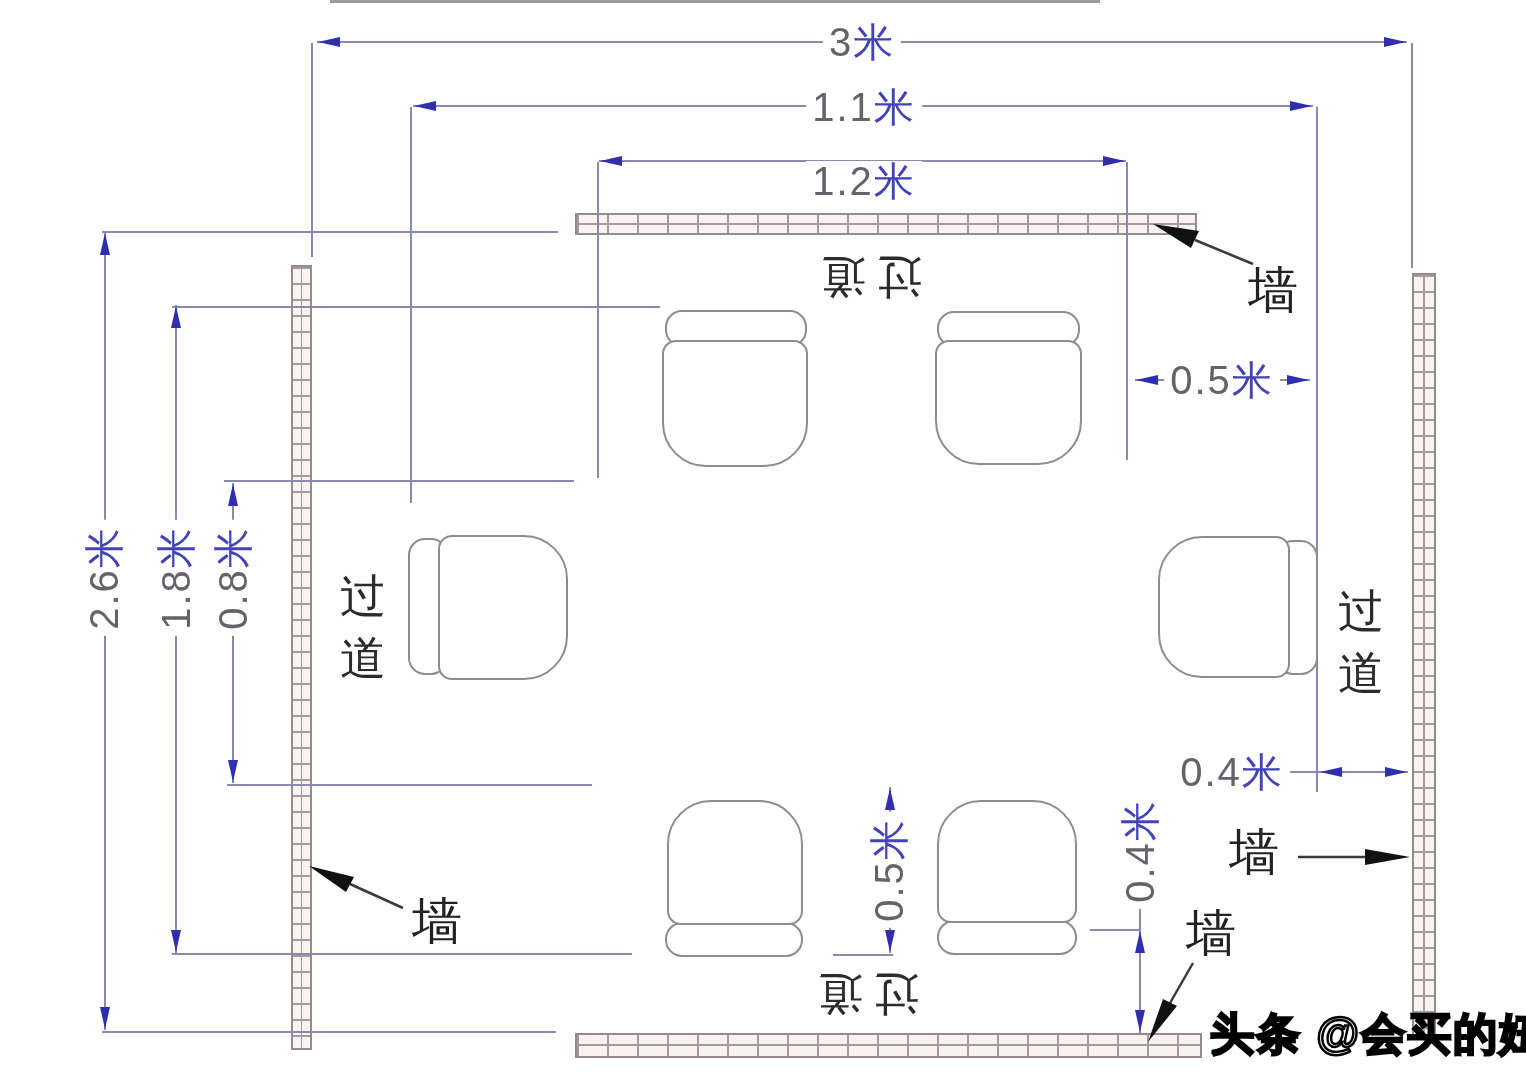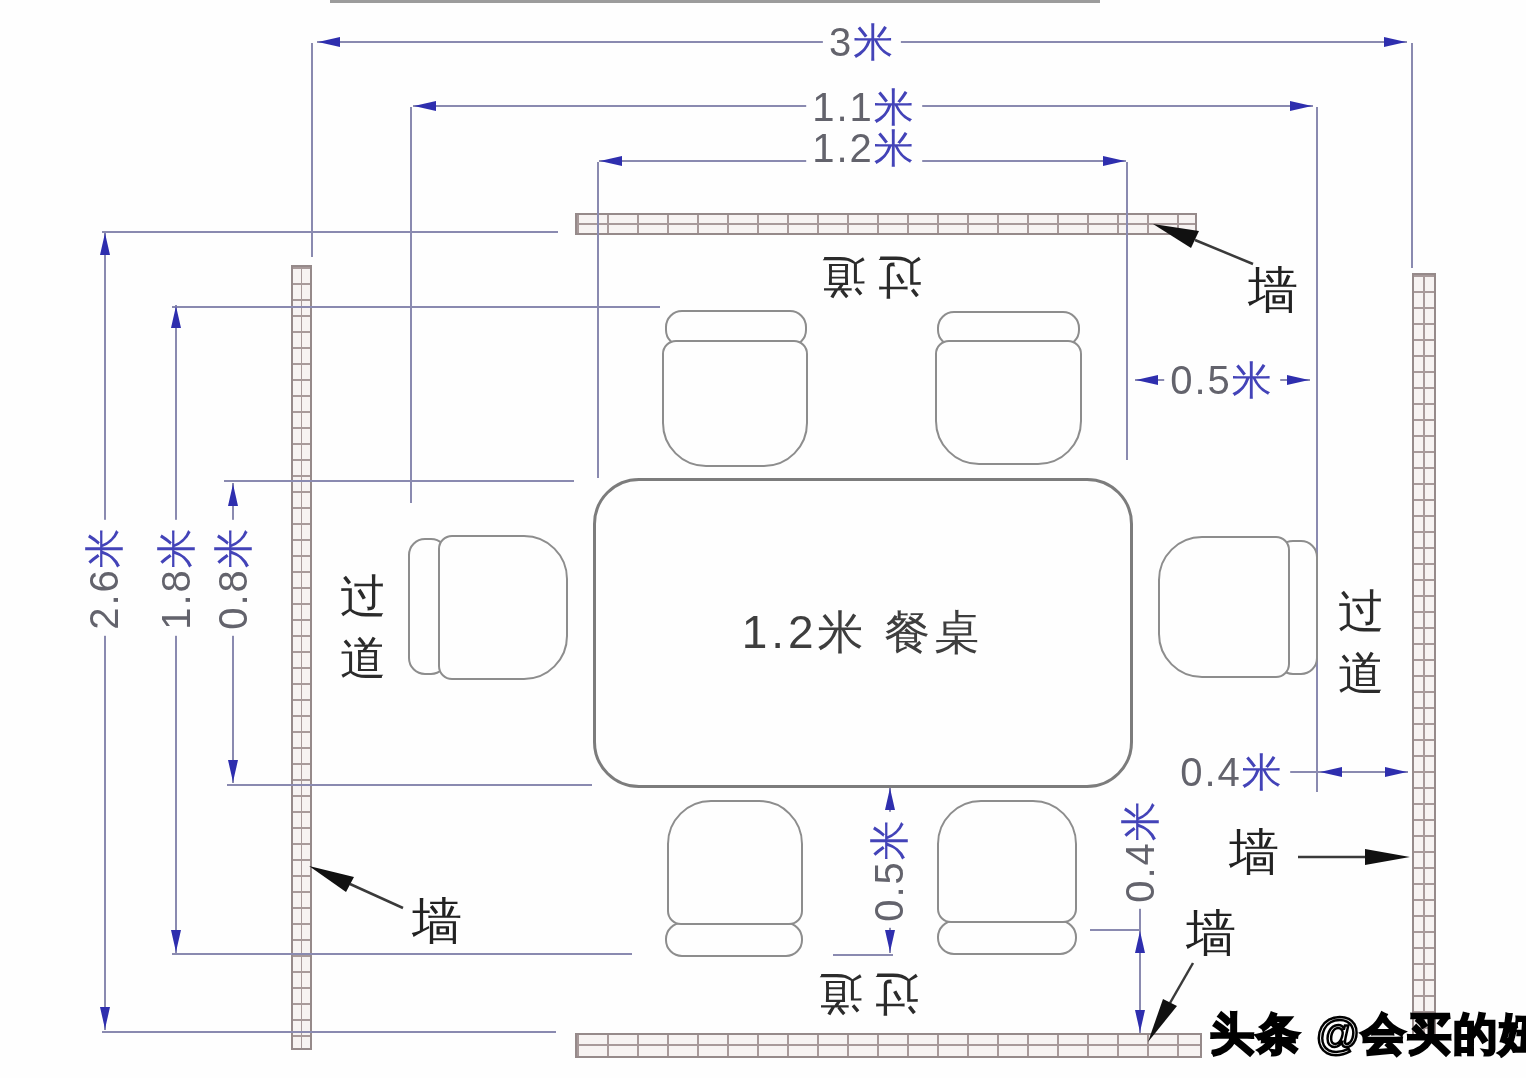--- a/index.html
+++ b/index.html
@@ -101,23 +101,20 @@
   <div class="hl" style="left:413px;top:105px;width:900px"></div>
   <div class="hl" style="left:599px;top:160px;width:527px"></div>
   <div class="hl" style="left:1135px;top:379px;width:175px"></div>
   <div class="hl" style="left:1288px;top:771px;width:120px"></div>
   <div class="vl" style="left:104px;top:232px;height:798px"></div>
   <div class="vl" style="left:175px;top:305px;height:648px"></div>
   <div class="vl" style="left:232px;top:483px;height:300px"></div>
   <div class="vl" style="left:889px;top:787px;height:166px"></div>
   <div class="vl" style="left:1139px;top:903px;height:130px"></div>
 
-  <div class="table">
-    <span class="table-label">1.2米 餐桌</span>
-  </div>
 
   <div>
     <div class="back" style="left:665px;top:310px;width:142px;height:37px"></div>
     <div class="seat" style="left:662px;top:340px;width:146px;height:127px;border-radius:14px 14px 44px 44px"></div>
   </div>
   <div>
     <div class="back" style="left:937px;top:311px;width:143px;height:36px"></div>
     <div class="seat" style="left:935px;top:340px;width:147px;height:125px;border-radius:14px 14px 44px 44px"></div>
   </div>
 
@@ -160,21 +157,21 @@
   <div class="arr a-down" style="left:885px;top:930px"></div>
   <div class="arr a-up" style="left:1135px;top:931px"></div>
   <div class="arr a-down" style="left:1135px;top:1010px"></div>
 
   <div class="dimtxt" style="left:862px;top:42px">
     <span>3</span><span class="mi">米</span>
   </div>
   <div class="dimtxt" style="left:864px;top:107px">
     <span>1.1</span><span class="mi">米</span>
   </div>
-  <div class="dimtxt" style="left:864px;top:148px">
+  <div class="dimtxt" style="left:864px;top:181px">
     <span>1.2</span><span class="mi">米</span>
   </div>
   <div class="dimtxt" style="left:1222px;top:380px">
     <span>0.5</span><span class="mi">米</span>
   </div>
   <div class="dimtxt" style="left:1232px;top:772px">
     <span>0.4</span><span class="mi">米</span>
   </div>
   <div class="dimtxt rot" style="left:104px;top:578px">
     <span>2.6</span><span class="mi">米</span>

